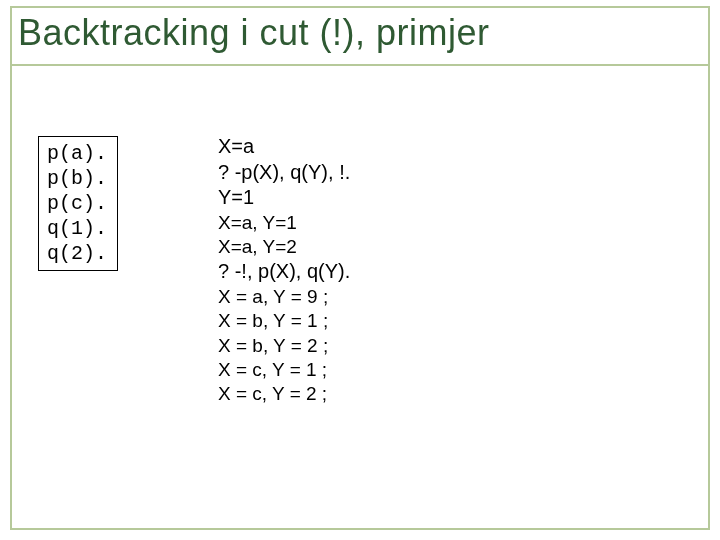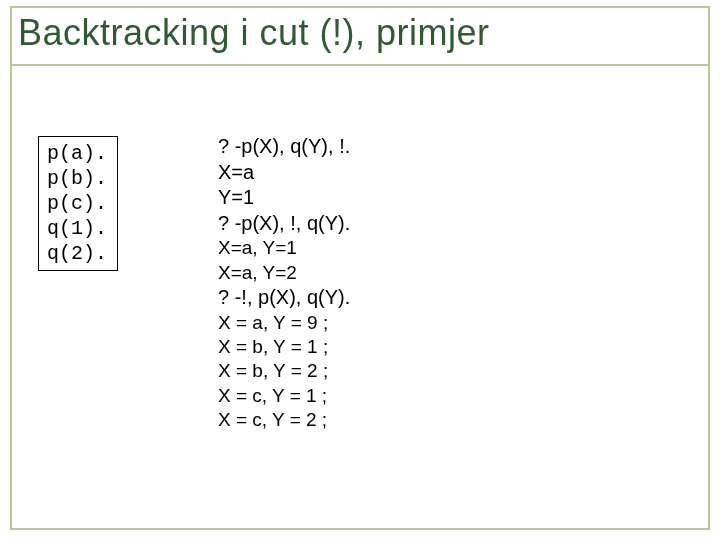--- a/index.html
+++ b/index.html
@@ -84,24 +84,23 @@
   <div class="title">Backtracking i cut (!), primjer</div>
   <div class="title-rule"></div>
 
   <div class="facts-box"><span>p(a).</span>
 <span>p(b).</span>
 <span>p(c).</span>
 <span>q(1).</span>
 <span>q(2).</span></div>
 
   <div class="results">
+    <div class="res-large">X=a</div>
     <div class="res-large">? -p(X), q(Y), !.</div>
-    <div class="res-large">X=a</div>
     <div class="res-large">Y=1</div>
-    <div class="res-large">? -p(X), !, q(Y).</div>
     <div class="res-small">X=a, Y=1</div>
     <div class="res-small">X=a, Y=2</div>
     <div class="res-large">? -!, p(X), q(Y).</div>
     <div class="res-small">X = a, Y = 9 ;</div>
     <div class="res-small">X = b, Y = 1 ;</div>
     <div class="res-small">X = b, Y = 2 ;</div>
     <div class="res-small">X = c, Y = 1 ;</div>
     <div class="res-small">X = c, Y = 2 ;</div>
   </div>
 </div>

